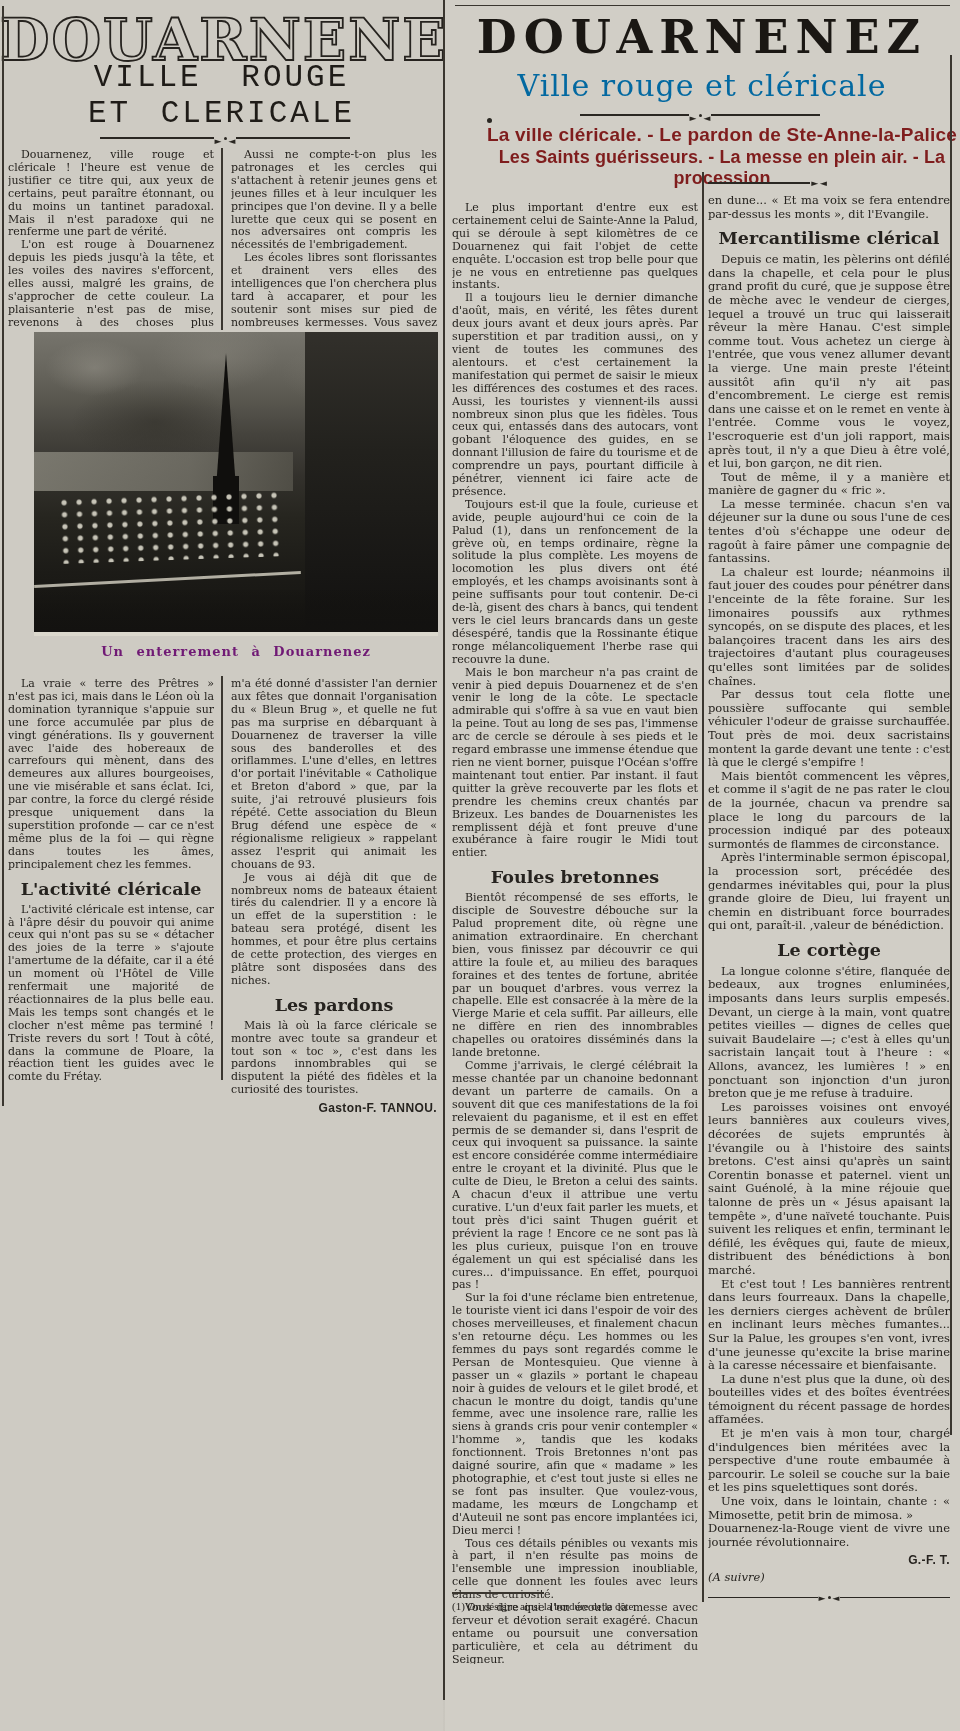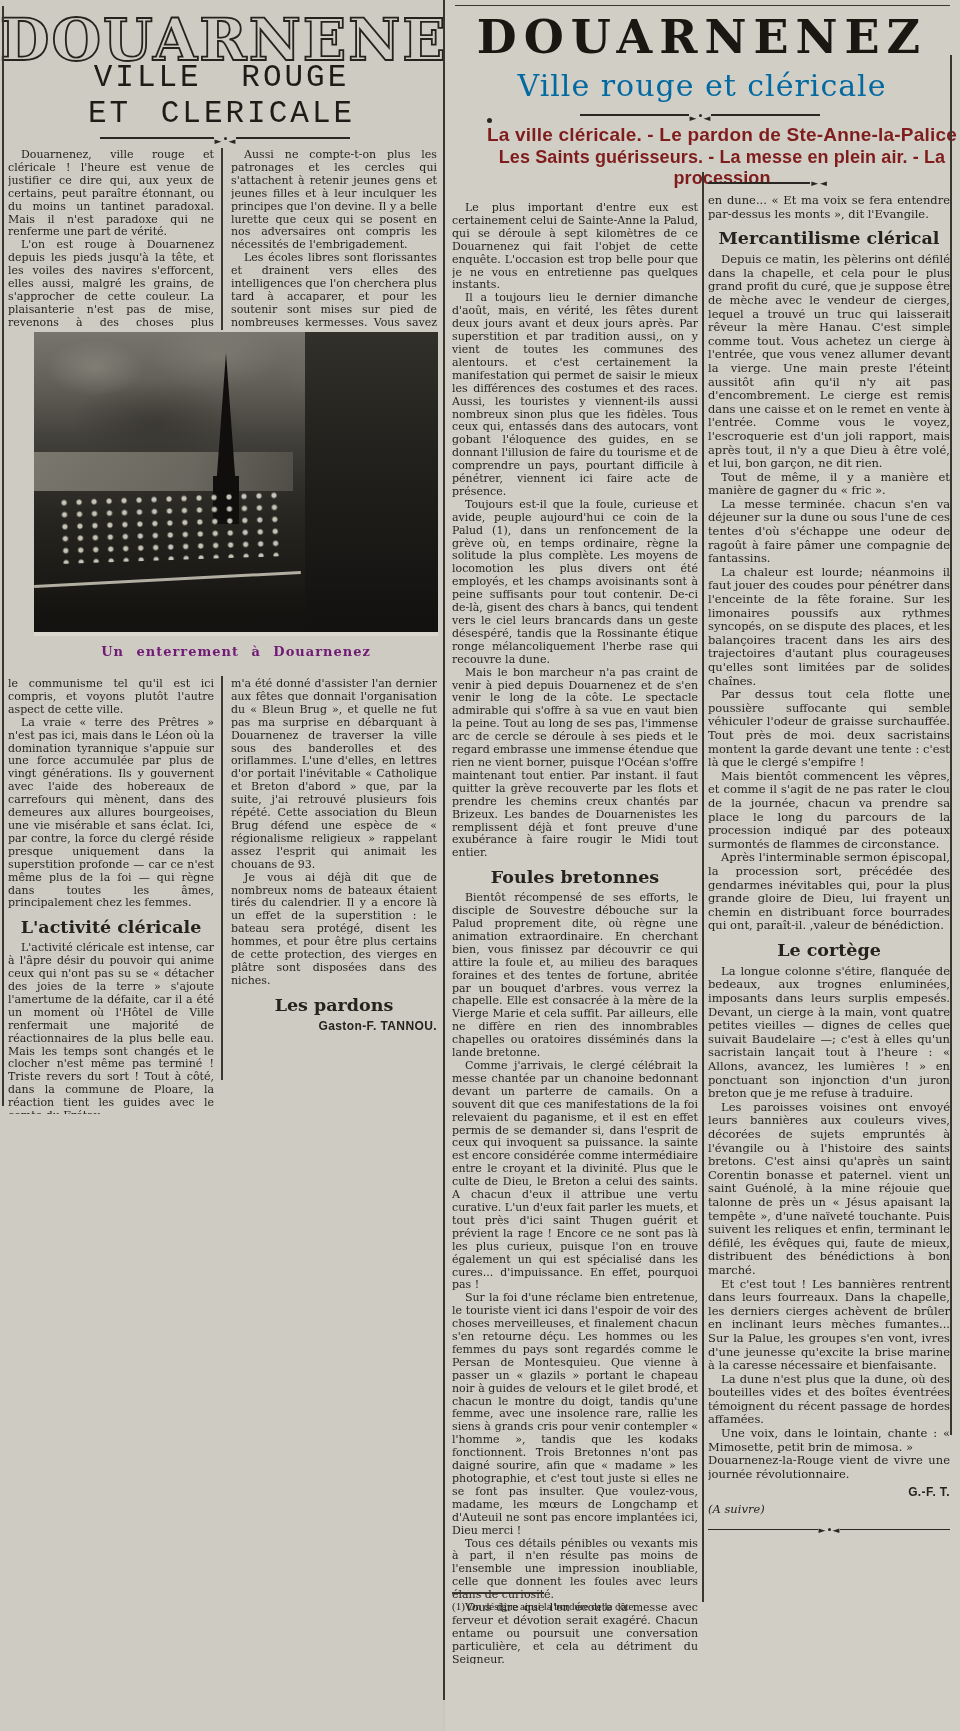--- a/index.html
+++ b/index.html
@@ -123,50 +123,50 @@
   <div class="l-sub l-sub2">ET CLERICALE</div>
   <div class="orn l-orn">
     <i class="l"></i>
       <i class="a"></i>
       <i class="d"></i>
       <i class="b"></i>
       <i class="l"></i>
   </div>
 
   <div class="colblock lt-col" id="l-col1-top">
-      <p class="t-p">Douarnenez, ville rouge et cléricale ! l'heure est venue de justifier ce dire qui, aux yeux de certains, peut paraître étonnant, ou du moins un tantinet paradoxal. Mais il n'est paradoxe qui ne renferme une part de vérité.</p>
+      <p class="t-p">Douarnenez, ville rouge et cléricale ! l'heure est venue de justifier ce titre qui, aux yeux de certains, peut paraître étonnant, ou du moins un tantinet paradoxal. Mais il n'est paradoxe qui ne renferme une part de vérité.</p>
       <p class="t-p">L'on est rouge à Douarnenez depuis les pieds jusqu'à la tête, et les voiles des navires s'efforcent, elles aussi, malgré les grains, de s'approcher de cette couleur. La plaisanterie n'est pas de mise, revenons à des choses plus sérieuses et gardons pour le prochain article les surprises que nous réserve</p>
     </div>
   <div class="colblock lt-col" id="l-col2-top">
       <p class="t-p">Aussi ne compte-t-on plus les patronages et les cercles qui s'attachent à retenir jeunes gens et jeunes filles et à leur inculquer les principes que l'on devine. Il y a belle lurette que ceux qui se posent en nos adversaires ont compris les nécessités de l'embrigadement.</p>
       <p class="t-p">Les écoles libres sont florissantes et drainent vers elles des intelligences que l'on cherchera plus tard à accaparer, et pour les soutenir sont mises sur pied de nombreuses kermesses. Vous savez en quoi cela consiste. Il</p>
     </div>
 
   <div class="photo">
     <div class="ph-mottle"></div>
     <div class="ph-right-dark"></div>
     <div class="ph-water"></div>
     <div class="ph-spire"></div>
     <div class="ph-spire-base"></div>
     <div class="ph-crowd"></div>
     <div class="ph-quayline"></div>
     <div class="ph-foreground"></div>
   </div>
   <div class="photo-caption">Un  enterrement  à  Douarnenez</div>
 
   <div class="colblock lt-col" id="l-col1-bot">
-      <p class="t-pni">le communisme tel qu'il est ici compris, et voyons plutôt l'autre aspect de cette ville.</p>
       <p class="t-p">La vraie « terre des Prêtres » n'est pas ici, mais dans le Léon où la domination tyrannique s'appuie sur une force accumulée par plus de vingt générations. Ils y gouvernent avec l'aide des hobereaux de carrefours qui mènent, dans des demeures aux allures bourgeoises, une vie misérable et sans éclat. Ici, par contre, la force du clergé réside presque uniquement dans la superstition profonde — car ce n'est même plus de la foi — qui règne dans toutes les âmes, principalement chez les femmes.</p>
       <h3 class="t-h">L'activité cléricale</h3>
       <p class="t-p">L'activité cléricale est intense, car à l'âpre désir du pouvoir qui anime ceux qui n'ont pas su se « détacher des joies de la terre » s'ajoute l'amertume de la défaite, car il a été un moment où l'Hôtel de Ville renfermait une majorité de réactionnaires de la plus belle eau. Mais les temps sont changés et le clocher n'est même pas terminé ! Triste revers du sort ! Tout à côté, dans la commune de Ploare, la réaction tient les guides avec le comte du Frétay.</p>
     </div>
   <div class="colblock lt-col" id="l-col2-bot">
       <p class="t-pni">m'a été donné d'assister l'an dernier aux fêtes que donnait l'organisation du « Bleun Brug », et quelle ne fut pas ma surprise en débarquant à Douarnenez de traverser la ville sous des banderolles et des oriflammes. L'une d'elles, en lettres d'or portait l'inévitable « Catholique et Breton d'abord » que, par la suite, j'ai retrouvé plusieurs fois répété. Cette association du Bleun Brug défend une espèce de « régionalisme religieux » rappelant assez l'esprit qui animait les chouans de 93.</p>
       <p class="t-p">Je vous ai déjà dit que de nombreux noms de bateaux étaient tirés du calendrier. Il y a encore là un effet de la superstition : le bateau sera protégé, disent les hommes, et pour être plus certains de cette protection, des vierges en plâtre sont disposées dans des niches.</p>
       <h3 class="t-h">Les pardons</h3>
+      <p class="t-p">Mais là où la farce cléricale se montre avec toute sa grandeur et tout son « toc », c'est dans les pardons innombrables qui se disputent la piété des fidèles et la curiosité des touristes.</p>
       <p class="t-sig">Gaston-F. TANNOU.</p>
     </div>
 </div>
 
 <div class="clip-right"></div>
 
 <div class="r-mast">DOUARNENEZ</div>
 <div class="r-sub">Ville rouge et cléricale</div>
 <div class="orn r-orn">
   <i class="l"></i>
@@ -205,20 +205,21 @@
       <p class="t-p">La messe terminée. chacun s'en va déjeuner sur la dune ou sous l'une de ces tentes d'où s'échappe une odeur de ragoût à faire pâmer une compagnie de fantassins.</p>
       <p class="t-p">La chaleur est lourde; néanmoins il faut jouer des coudes pour pénétrer dans l'enceinte de la fête foraine. Sur les limonaires poussifs aux rythmes syncopés, on se dispute des places, et les balançoires tracent dans les airs des trajectoires d'autant plus courageuses qu'elles sont limitées par de solides chaînes.</p>
       <p class="t-p">Par dessus tout cela flotte une poussière suffocante qui semble véhiculer l'odeur de graisse surchauffée. Tout près de moi. deux sacristains montent la garde devant une tente : c'est là que le clergé s'empifre !</p>
       <p class="t-p">Mais bientôt commencent les vêpres, et comme il s'agit de ne pas rater le clou de la journée, chacun va prendre sa place le long du parcours de la procession indiqué par des poteaux surmontés de flammes de circonstance.</p>
       <p class="t-p">Après l'interminable sermon épiscopal, la procession sort, précédée des gendarmes inévitables qui, pour la plus grande gloire de Dieu, lui frayent un chemin en distribuant force bourrades qui ont, paraît-il. ,valeur de bénédiction.</p>
       <h3 class="t-h">Le cortège</h3>
       <p class="t-p">La longue colonne s'étire, flanquée de bedeaux, aux trognes enluminées, imposants dans leurs surplis empesés. Devant, un cierge à la main, vont quatre petites vieilles — dignes de celles que suivait Baudelaire —; c'est à elles qu'un sacristain lançait tout à l'heure : « Allons, avancez, les lumières ! » en ponctuant son injonction d'un juron breton que je me refuse à traduire.</p>
       <p class="t-p">Les paroisses voisines ont envoyé leurs bannières aux couleurs vives, décorées de sujets empruntés à l'évangile ou à l'histoire des saints bretons. C'est ainsi qu'après un saint Corentin bonasse et paternel. vient un saint Guénolé, à la mine réjouie que talonne de près un « Jésus apaisant la tempête », d'une naïveté touchante. Puis suivent les reliques et enfin, terminant le défilé, les évêques qui, faute de mieux, distribuent des bénédictions à bon marché.</p>
       <p class="t-p">Et c'est tout ! Les bannières rentrent dans leurs fourreaux. Dans la chapelle, les derniers cierges achèvent de brûler en inclinant leurs mèches fumantes... Sur la Palue, les groupes s'en vont, ivres d'une jeunesse qu'excite la brise marine à la caresse nécessaire et bienfaisante.</p>
       <p class="t-p">La dune n'est plus que la dune, où des bouteilles vides et des boîtes éventrées témoignent du récent passage de hordes affamées.</p>
+      <p class="t-p">Et je m'en vais à mon tour, chargé d'indulgences bien méritées avec la perspective d'une route embaumée à parcourir. Le soleil se couche sur la baie et les pins squelettiques sont dorés.</p>
       <p class="t-p">Une voix, dans le lointain, chante : « Mimosette, petit brin de mimosa. »</p>
       <p class="t-pni">Douarnenez-la-Rouge vient de vivre une journée révolutionnaire.</p>
       <p class="t-sig">G.-F. T.</p>
       <p class="t-it">(A suivre)</p>
     </div>
   <div class="orn end-orn">
     <i class="l"></i>
       <i class="a"></i>
       <i class="d"></i>
       <i class="b"></i>

